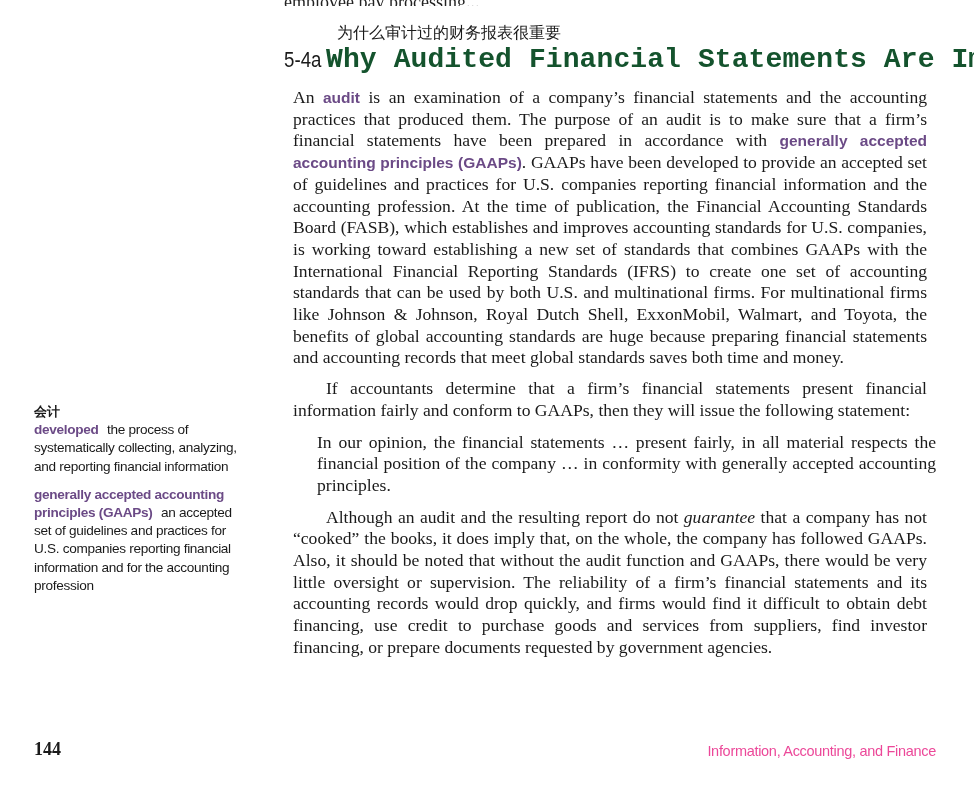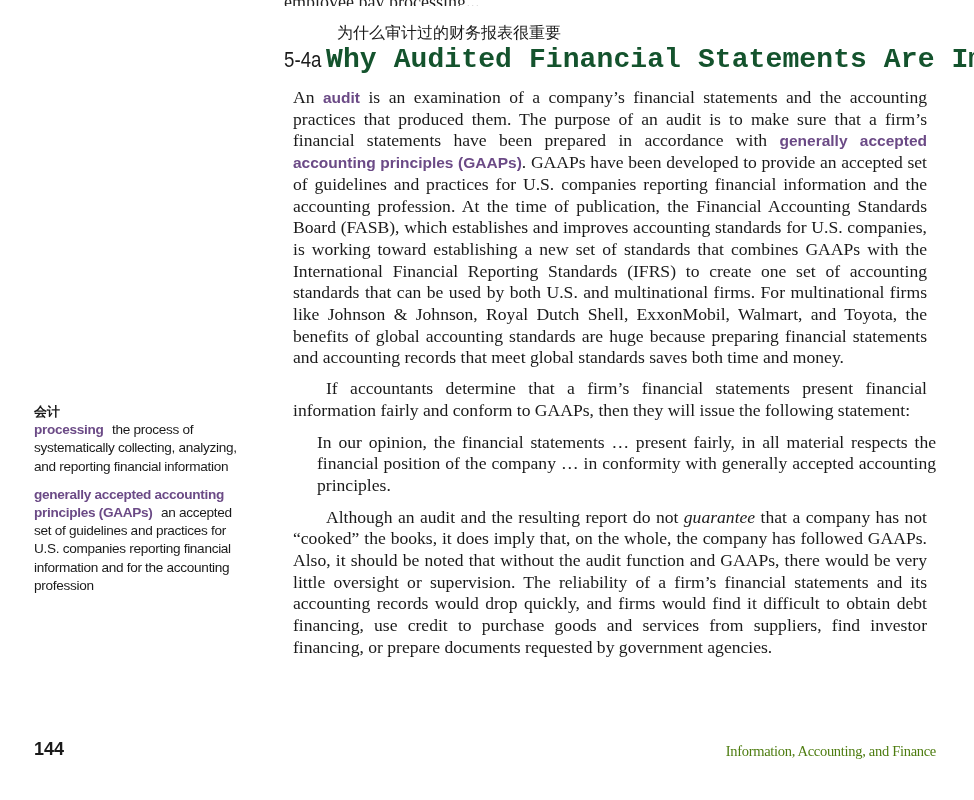--- a/index.html
+++ b/index.html
@@ -12,22 +12,22 @@
     .heading .title { font-family: Liberation Mono, monospace; font-weight: bold; font-size: 28px; color: #14532d; letter-spacing: 0.1px; }
     .body { position: absolute; left: 284px; top: 78px; width: 652px; font-family: "Liberation Serif", serif; font-size: 17.6px; line-height: 21.7px; text-align: justify; color: #1a1a1a; }
     .body p { margin: 9px; }
     .body p.indent { text-indent: 33px; }
     .term { font-family: "Liberation Sans", sans-serif; font-weight: bold; color: #6b4a86; font-size: 15.5px; }
     .quote { margin: 10px 0 10px 33px !important; }
     .sidebar { position: absolute; left: 34px; top: 403px; width: 216px; font-family: "Liberation Sans", sans-serif; font-size: 13.6px; line-height: 18.2px; color: #1a1a1a; letter-spacing: -0.3px; }
     .gloss { margin-bottom: 10px; }
     .gloss .cn { font-family: "DejaVu Sans", sans-serif; font-weight: bold; font-size: 13px; display: block; letter-spacing: 0; }
     .gloss .gterm { font-weight: bold; color: #6b4a86; margin-right: 5px; }
-    .footer-num { position: absolute; left: 34px; top: 739px; font-family: Liberation Sans, sans-serif; font-weight: bold; font-size: 18px; color: #1a1a1a; }
-    .footer-title { position: absolute; right: 38px; top: 743px; font-family: Liberation Serif, serif; font-size: 14.5px; color: #4d7c0f; letter-spacing: -0.3px; }
+    .footer-num { position: absolute; left: 34px; top: 739px; font-family: Liberation Serif, serif; font-weight: bold; font-size: 18px; color: #1a1a1a; }
+    .footer-title { position: absolute; right: 38px; top: 743px; font-family: Liberation Sans, sans-serif; font-size: 14.5px; color: #ec4899; letter-spacing: -0.3px; }
   </style>
 </head>
 <body>
 
 <div class="cutline">employee pay processing...</div>
 
 <div class="cn-heading">为什么审计过的财务报表很重要</div>
 
 <div class="heading">
   <span class="num">5-4a</span>
@@ -37,21 +37,21 @@
 <div class="body">
   <p><span>An </span><span class="term">audit</span><span> is an examination of a company’s financial statements and the accounting practices that produced them. The purpose of an audit is to make sure that a firm’s financial statements have been prepared in accordance with </span><span class="term">generally accepted accounting principles (GAAPs)</span><span>. GAAPs have been developed to provide an accepted set of guidelines and practices for U.S. companies reporting financial information and the accounting profession. At the time of publication, the Financial Accounting Standards Board (FASB), which establishes and improves accounting standards for U.S. companies, is working toward establishing a new set of standards that combines GAAPs with the International Financial Reporting Standards (IFRS) to create one set of accounting standards that can be used by both U.S. and multinational firms. For multinational firms like Johnson &amp; Johnson, Royal Dutch Shell, ExxonMobil, Walmart, and Toyota, the benefits of global accounting standards are huge because preparing financial statements and accounting records that meet global standards saves both time and money.</span></p>
   <p class="indent">If accountants determine that a firm’s financial statements present financial information fairly and conform to GAAPs, then they will issue the following statement:</p>
   <p class="quote">In our opinion, the financial statements … present fairly, in all material respects the financial position of the company … in conformity with generally accepted accounting principles.</p>
   <p class="indent"><span>Although an audit and the resulting report do not </span><em>guarantee</em><span> that a company has not “cooked” the books, it does imply that, on the whole, the company has followed GAAPs. Also, it should be noted that without the audit function and GAAPs, there would be very little oversight or supervision. The reliability of a firm’s financial statements and its accounting records would drop quickly, and firms would find it difficult to obtain debt financing, use credit to purchase goods and services from suppliers, find investor financing, or prepare documents requested by government agencies.</span></p>
 </div>
 
 <div class="sidebar">
   <div class="gloss">
     <span class="cn">会计</span>
-    <span class="gterm">processing</span>
+    <span class="gterm">developed</span>
     <span>the process of systematically collecting, analyzing, and reporting financial information</span>
   </div>
   <div class="gloss">
     <span class="gterm">generally accepted accounting principles (GAAPs)</span>
     <span>an accepted set of guidelines and practices for U.S. companies reporting financial information and for the accounting profession</span>
   </div>
 </div>
 
 <div class="footer-num">144</div>
 <div class="footer-title">Information, Accounting, and Finance</div>

